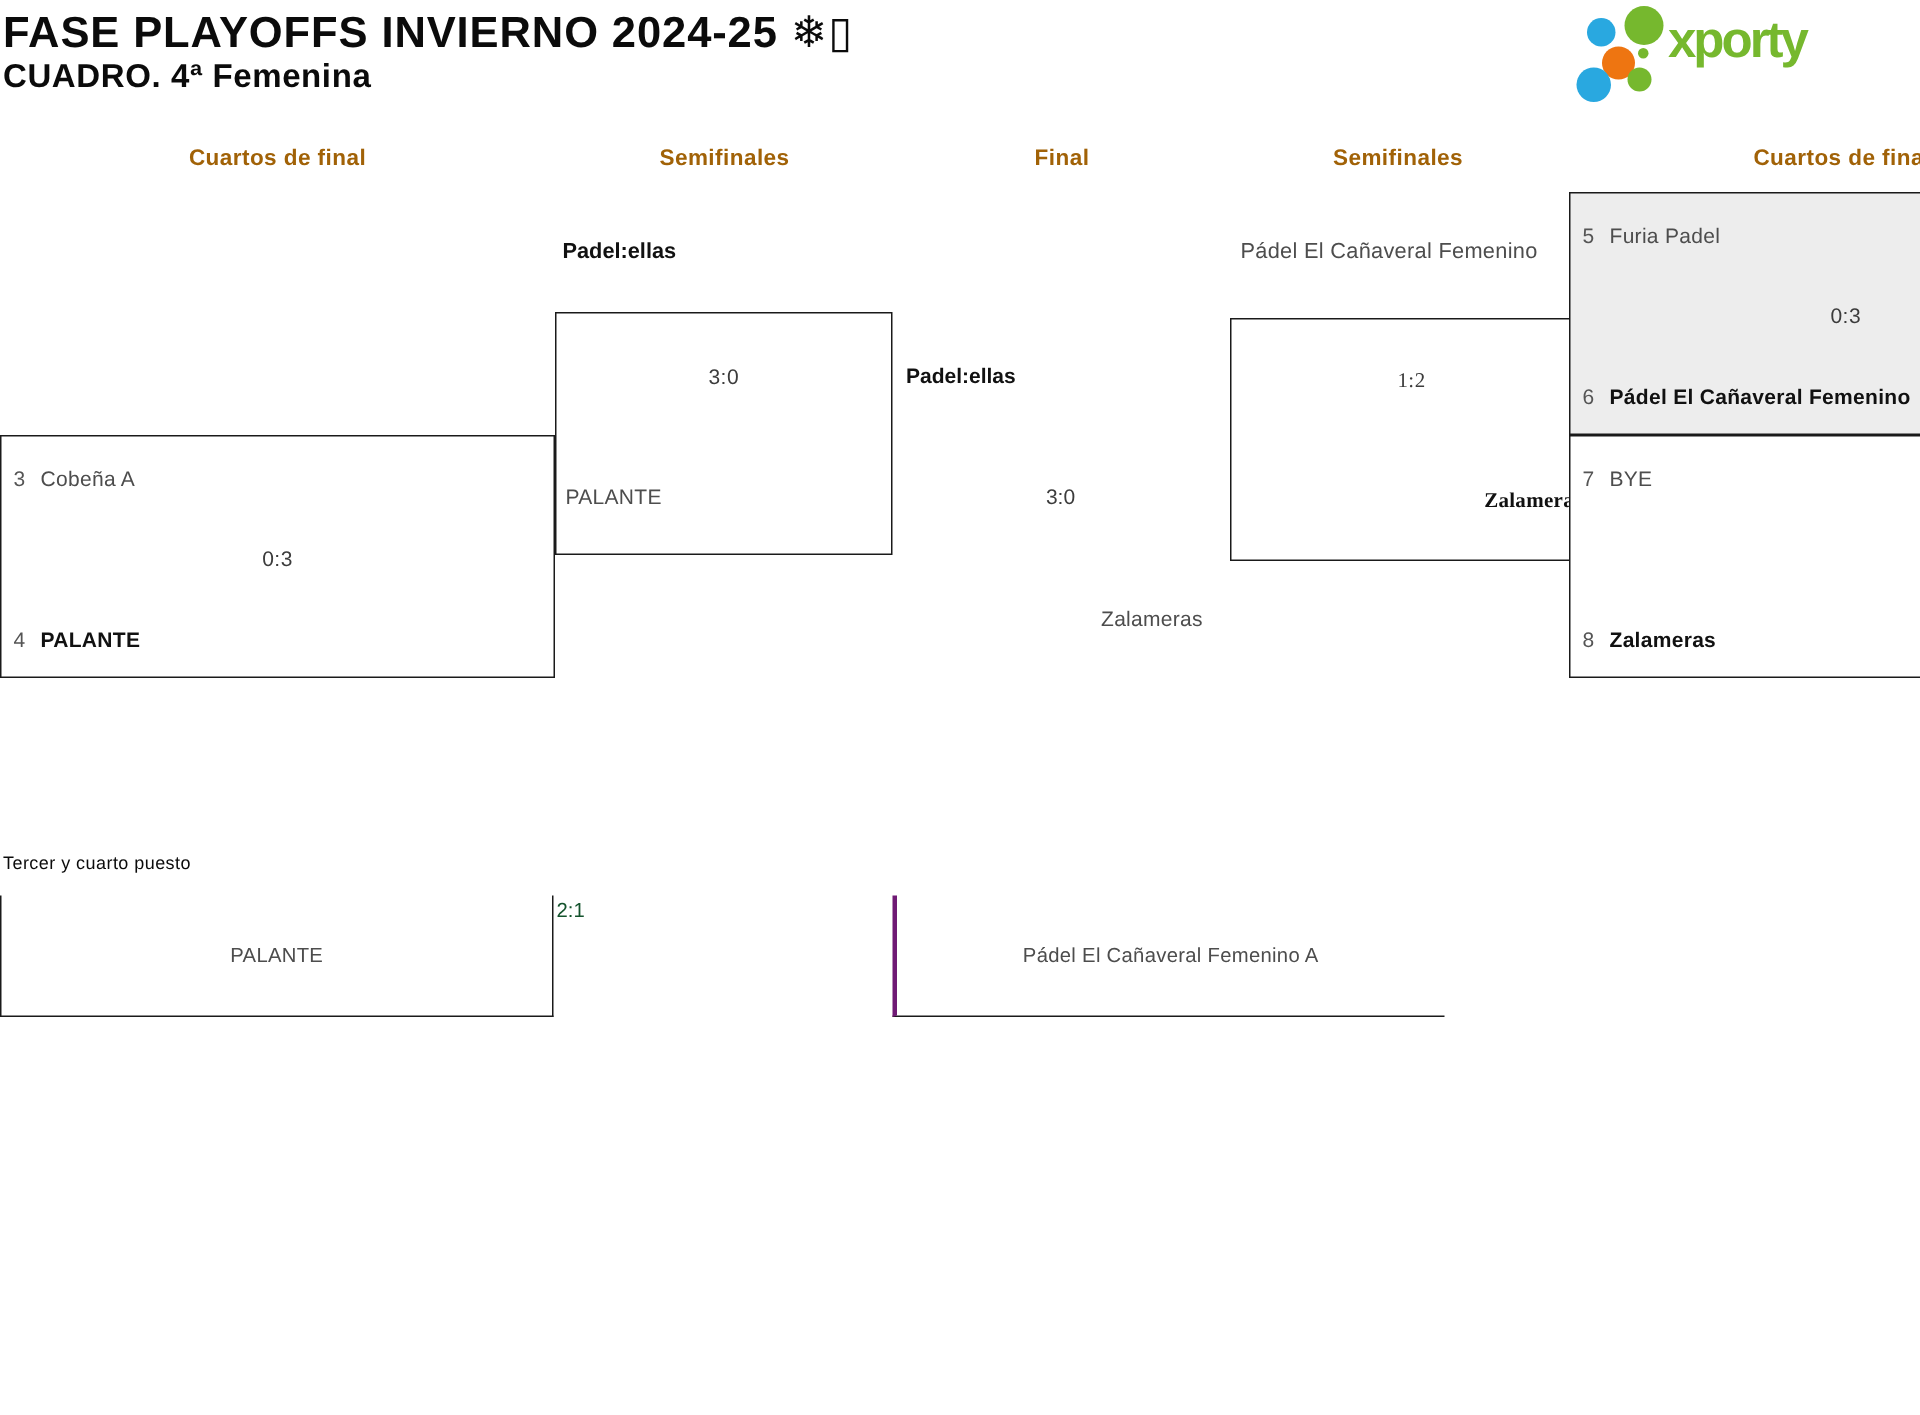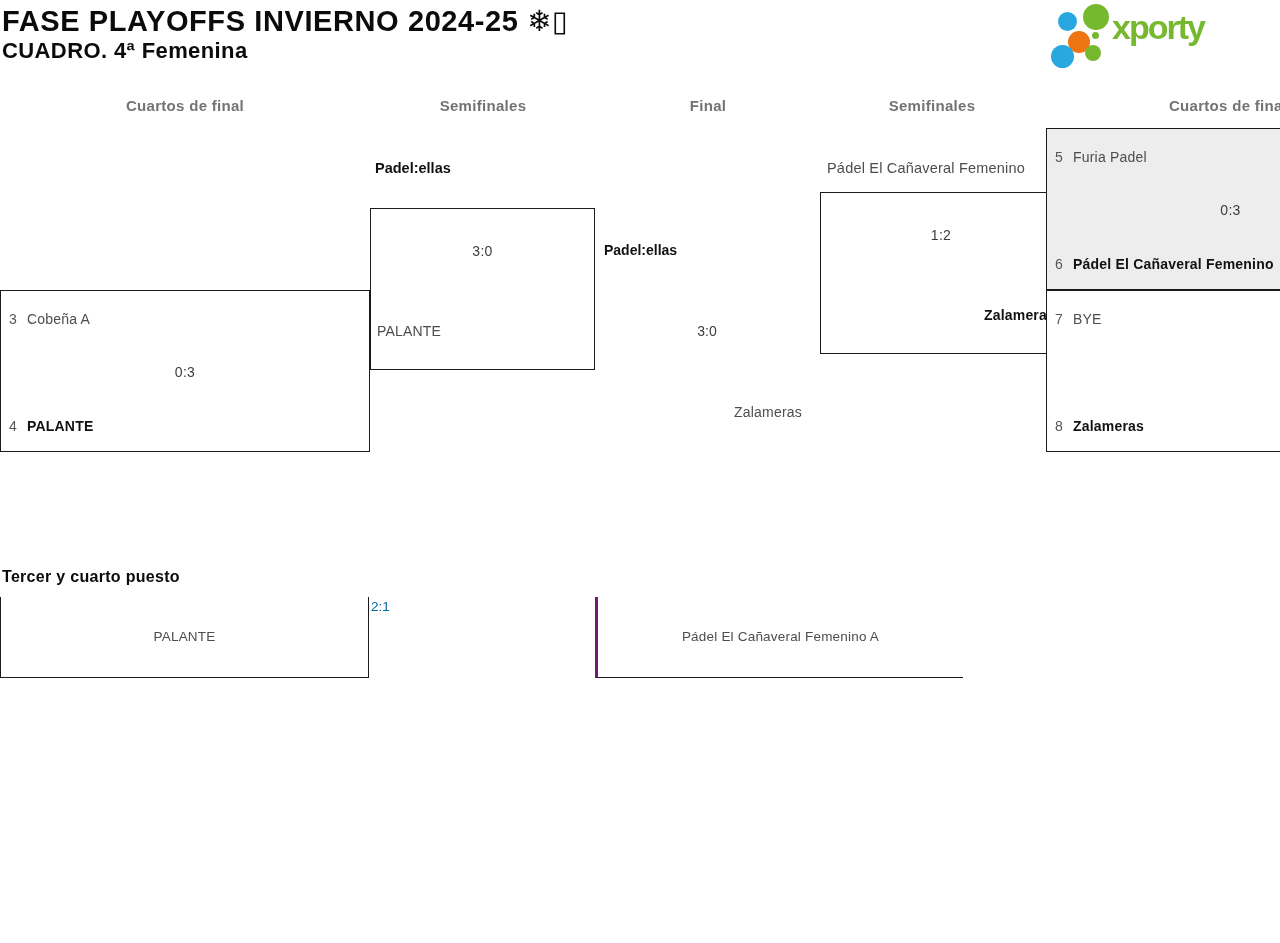--- a/index.html
+++ b/index.html
@@ -14,45 +14,45 @@
   .logo{position:absolute;left:1048px;top:4px;width:232px;height:64px;cursor:pointer;}
   .dot{position:absolute;border-radius:50%;}
   .d-blue-s{left:10px;top:8px;width:19px;height:19px;background:#29a8e0;}
   .d-green-b{left:35px;top:0px;width:26px;height:26px;background:#76b82e;}
   .d-orange{left:20px;top:27px;width:22px;height:22px;background:#ee7511;}
   .d-blue-b{left:3px;top:41px;width:23px;height:23px;background:#29a8e0;}
   .d-green-s{left:37px;top:41px;width:16px;height:16px;background:#76b82e;}
   .d-green-t{left:44px;top:28px;width:7px;height:7px;background:#76b82e;}
   .logo-text{position:absolute;left:64px;top:4px;font-size:34px;font-weight:bold;letter-spacing:-2px;color:#76b82e;}
   
-  .col-h{position:absolute;top:97px;transform:translateX(-50%);font-size:15px;font-weight:bold;letter-spacing:.3px;color:#737373;white-space:nowrap;}
+  .col-h{position:absolute;top:97px;transform:translateX(-50%);font-size:15px;font-weight:bold;letter-spacing:.3px;color:#a16207;white-space:nowrap;}
   
   .box{position:absolute;border:1px solid #1a1a1a;box-sizing:border-box;background:#fff;}
   .grey{background:#ededed;}
   .row{position:absolute;left:8px;right:4px;font-size:14px;line-height:18px;white-space:nowrap;}
   .row-a{top:19px;}
   .row-b{top:126px;}
   .seed{display:inline-block;width:18px;color:#555;}
   .team{color:#4d4d4d;letter-spacing:.2px;}
   .team.win{font-weight:bold;color:#111;}
   .score{position:absolute;left:0;width:100%;text-align:center;font-size:14px;line-height:16px;color:#3c3c3c;letter-spacing:.3px;}
   .score-mid{top:73px;}
   .sf-score{top:34px;}
   .sf-bottom{position:absolute;left:6px;top:114px;font-size:14px;line-height:16px;white-space:nowrap;}
   .sf-bottom.right{left:auto;right:6px;}
   .sf-label{position:absolute;font-size:14.5px;line-height:17px;white-space:nowrap;}
   .floating{position:absolute;font-size:14px;line-height:16px;white-space:nowrap;}
   
-  .tp-title{position:absolute;left:2px;top:568px;font-size:16px;font-weight:bold;letter-spacing:.3px;color:#0b0b0b;}
+  .tp-title{position:absolute;left:2px;top:568px;font-size:12px;font-weight:normal;letter-spacing:.3px;color:#0b0b0b;}
   .tp-left{position:absolute;left:0;top:597px;width:369px;height:81px;box-sizing:border-box;
            border-left:1px solid #1a1a1a;border-right:1px solid #1a1a1a;border-bottom:1px solid #1a1a1a;}
   .tp-right{position:absolute;left:595px;top:597px;width:368px;height:81px;box-sizing:border-box;
             border-left:3px solid #701a75;border-bottom:1px solid #1a1a1a;}
   .tp-name{position:absolute;left:0;width:100%;top:32px;text-align:center;font-size:13.5px;color:#4d4d4d;letter-spacing:.2px;white-space:nowrap;}
-  .tp-score{position:absolute;left:371px;top:599px;font-size:13.5px;color:#0369a1;}
+  .tp-score{position:absolute;left:371px;top:599px;font-size:13.5px;color:#14532d;}
 </style>
 </head>
 <body>
 
 <div class="canvas">
 
   <div class="title1">FASE PLAYOFFS INVIERNO 2024-25 ❄▯</div>
   <div class="title2">CUADRO. 4ª Femenina</div>
 
   <div class="logo">
@@ -82,21 +82,21 @@
   <div class="box" style="left:370px;top:208px;width:225px;height:162px;">
     <div class="score sf-score">3:0</div>
     <div class="sf-bottom team">PALANTE</div>
   </div>
 
   <div class="floating" style="left:604px;top:242px;font-weight:bold;color:#111;">Padel:ellas</div>
   <div class="floating" style="left:657px;top:323px;width:100px;text-align:center;color:#3c3c3c;">3:0</div>
   <div class="floating team" style="left:734px;top:404px;">Zalameras</div>
 
   <div class="sf-label team" style="left:827px;top:160px;width:218px;overflow:hidden;">Pádel El Cañaveral Femenino</div>
-  <div class="box" style="left:820px;top:192px;width:242px;height:162px;">
+  <div class="box" style="left:820px;top:212px;width:242px;height:162px;font-family:Liberation Serif, serif;">
     <div class="score sf-score">1:2</div>
     <div class="sf-bottom right team win">Zalameras</div>
   </div>
 
   <div class="box grey" style="left:1046px;top:128px;width:369px;height:162px;">
     <div class="row row-a"><span class="seed">5</span><span class="team">Furia Padel</span></div>
     <div class="score score-mid">0:3</div>
     <div class="row row-b"><span class="seed">6</span><span class="team win">Pádel El Cañaveral Femenino</span></div>
   </div>
 

